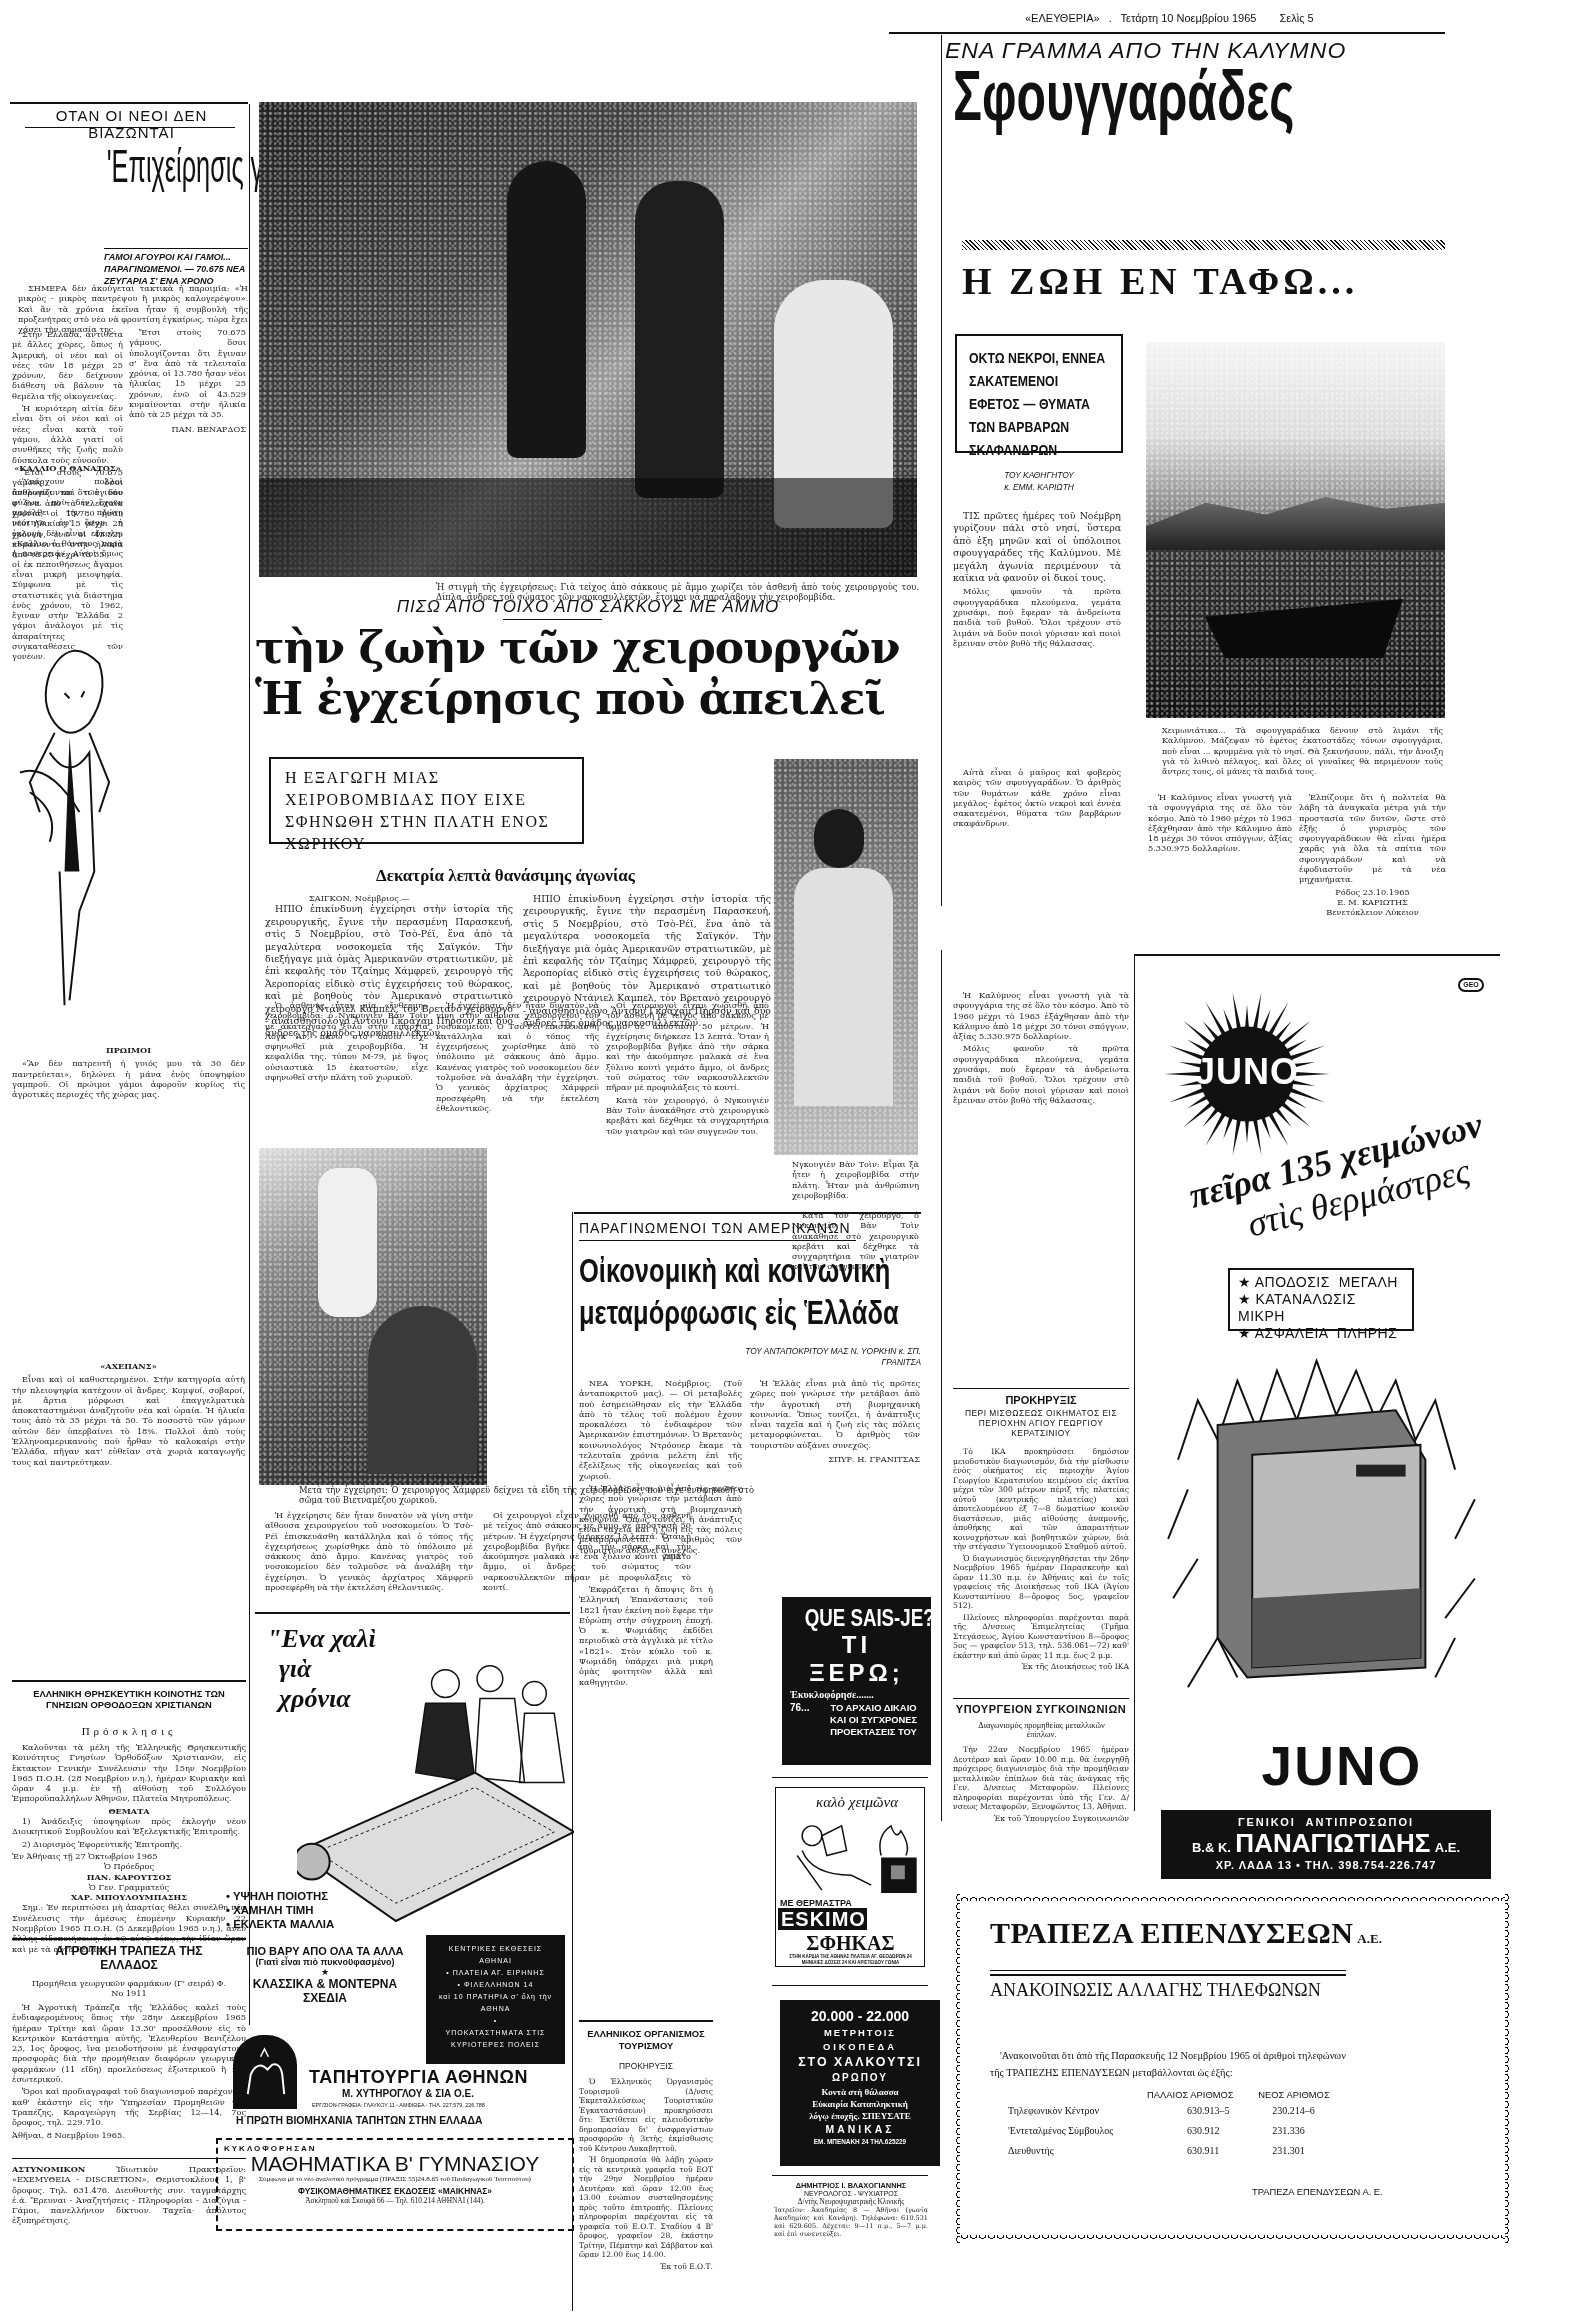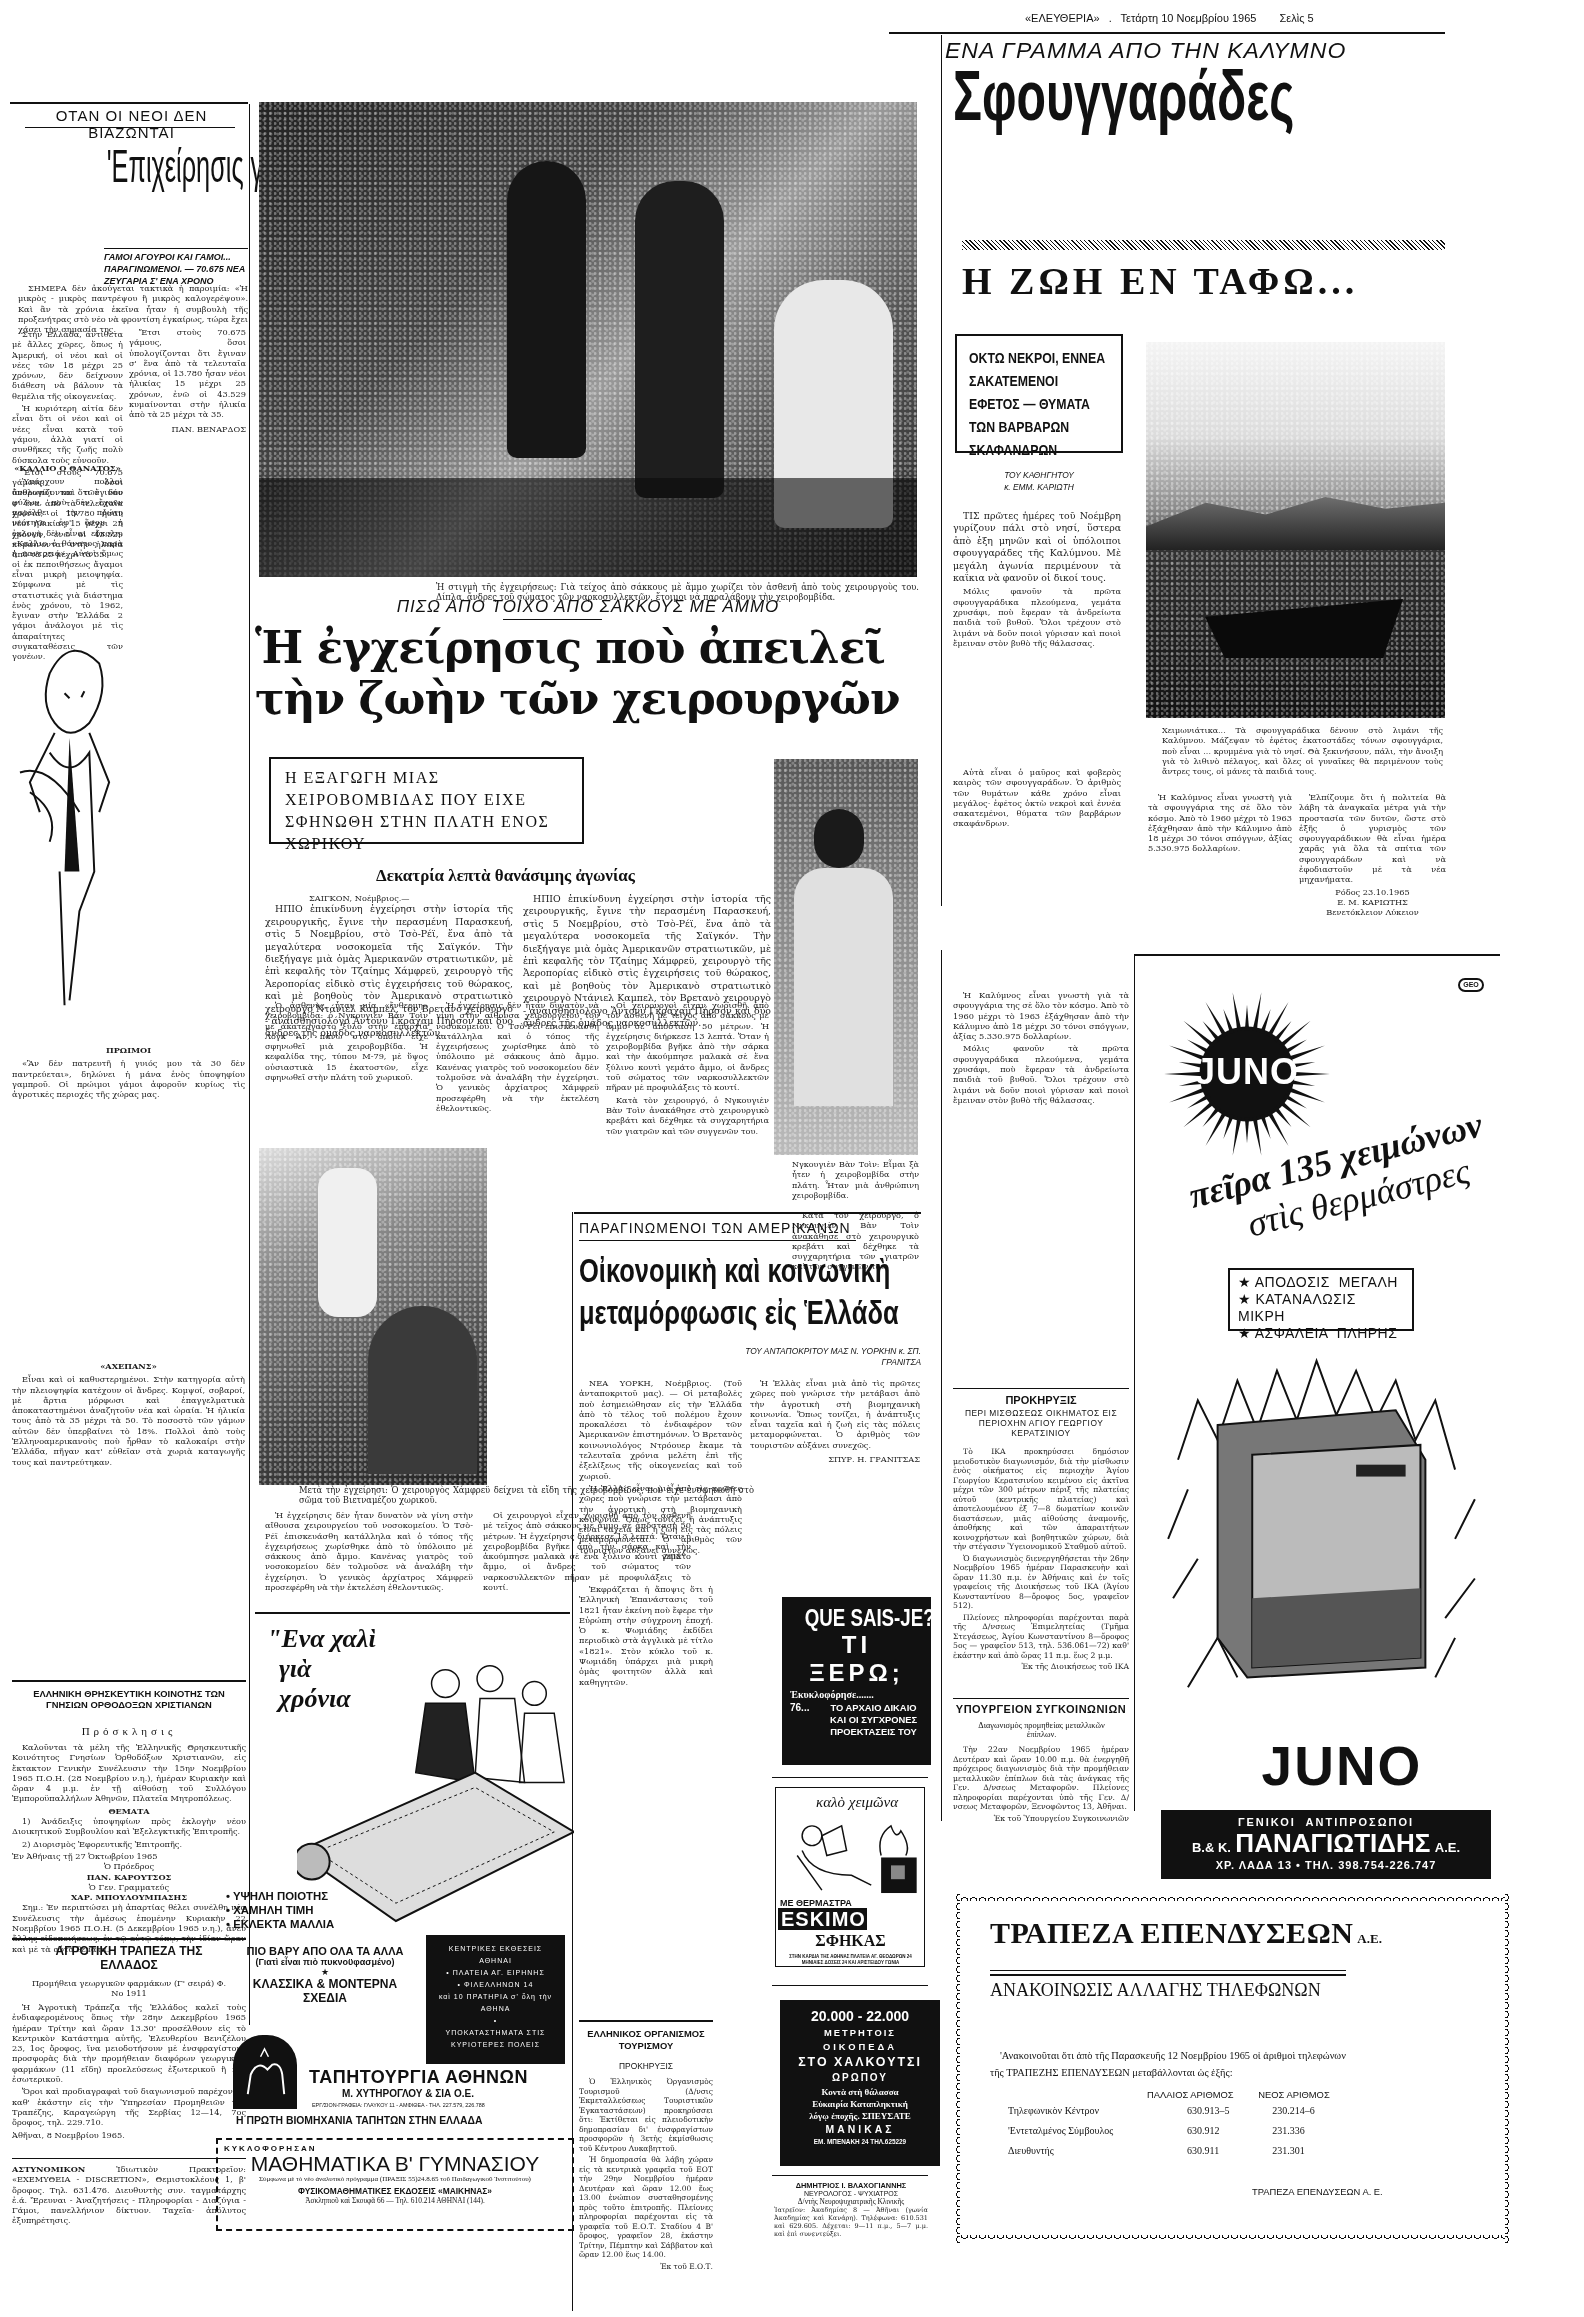--- a/index.html
+++ b/index.html
@@ -123,22 +123,22 @@
   <div class="abs" style="left:248px;top:59px;width:79px;height:297px;background:#161616;border-radius:40px 40px 10px 10px;"></div>
   <div class="abs" style="left:376px;top:79px;width:89px;height:317px;background:#1e1e1e;border-radius:40px 40px 10px 10px;"></div>
   <div class="abs" style="left:515px;top:178px;width:119px;height:248px;background:#e8e8e8;border-radius:50px 50px 10px 10px;"></div>
   <div class="abs" style="left:0;top:376px;width:658px;height:99px;background:rgba(10,10,10,0.6);"></div>
 </div>
 <div class="abs body-text" style="left:436px;top:582px;width:483px;font-size:8.4px;">Ἡ στιγμὴ τῆς ἐγχειρήσεως: Γιὰ τείχος ἀπὸ σάκκους μὲ ἄμμο χωρίζει τὸν ἀσθενῆ ἀπὸ τοὺς χειρουργοὺς του. Δίπλα, ἄνδρες τοῦ σώματος τῶν ναρκοσυλλεκτῶν, ἕτοιμοι νὰ παραλάβουν τὴν χειροβομβίδα.</div>
 
 <div class="abs sans center" style="left:259px;top:597px;width:658px;font-size:17px;font-style:italic;letter-spacing:1px;">ΠΙΣΩ ΑΠΟ ΤΟΙΧΟ ΑΠΟ ΣΑΚΚΟΥΣ ΜΕ ΑΜΜΟ</div>
 <div class="rule" style="left:503px;top:619px;width:99px;height:1px;"></div>
 <div class="abs dserif" style="left:255px;top:622px;width:673px;font-weight:bold;white-space:nowrap;">
+  <div style="font-size:44px;line-height:51px;letter-spacing:-1px;">τὴν ζωὴν τῶν χειρουργῶν</div>
   <div style="font-size:44px;line-height:51px;letter-spacing:-1px;">Ἡ ἐγχείρησις ποὺ ἀπειλεῖ</div>
-  <div style="font-size:44px;line-height:51px;letter-spacing:-1px;">τὴν ζωὴν τῶν χειρουργῶν</div>
 </div>
 
 <div class="boxed serif" style="left:269px;top:757px;width:315px;height:87px;padding:8px 14px;">
   <div style="font-size:16px;line-height:22px;letter-spacing:1.5px;">Η ΕΞΑΓΩΓΗ ΜΙΑΣ ΧΕΙΡΟΒΟΜΒΙΔΑΣ ΠΟΥ ΕΙΧΕ ΣΦΗΝΩΘΗ ΣΤΗΝ ΠΛΑΤΗ ΕΝΟΣ ΧΩΡΙΚΟΥ</div>
 </div>
 <div class="abs serif" style="left:376px;top:866px;width:297px;font-size:17px;font-weight:bold;">Δεκατρία λεπτὰ θανάσιμης ἀγωνίας</div>
 
 <div class="photo" style="left:774px;top:759px;width:144px;height:396px;background:linear-gradient(180deg,#555 0%,#888 40%,#bbb 100%);">
   <div class="grain"></div>
   <div class="abs" style="left:40px;top:50px;width:50px;height:59px;background:#1a1a1a;border-radius:25px;"></div>
@@ -229,21 +229,21 @@
       <circle cx="30" cy="20" r="10"></circle>
       <path d="M20 35 Q30 60 70 60 L90 70 M15 40 L40 75"></path>
       <path d="M40 20 L60 10 L65 35 L45 40Z"></path>
       <path d="M100 40 Q95 20 110 10 Q115 25 120 15 Q130 30 125 40"></path>
     </g>
     <rect x="100" y="42" width="36" height="36" fill="#111"></rect>
     <rect x="110" y="50" width="14" height="14" fill="#888"></rect>
   </svg>
   <div class="sans" style="position:absolute;left:4px;top:110px;font-size:9px;font-weight:bold;">ΜΕ ΘΕΡΜΑΣΤΡΑ</div>
   <div class="sans" style="position:absolute;left:2px;top:120px;width:89px;background:#111;color:#fff;font-size:20px;font-weight:bold;line-height:22px;letter-spacing:1px;padding-left:3px;">ESKIMO</div>
-  <div class="serif center" style="position:absolute;left:0;top:144px;width:149px;font-size:16px;font-weight:bold;">ΣΦΗΚΑΣ</div>
+  <div class="serif center" style="position:absolute;left:0;top:144px;width:149px;font-size:20px;font-weight:bold;">ΣΦΗΚΑΣ</div>
   <div class="sans center" style="position:absolute;left:4px;top:166px;width:141px;font-size:4.5px;font-weight:bold;line-height:6px;">ΣΤΗΝ ΚΑΡΔΙΑ ΤΗΣ ΑΘΗΝΑΣ ΠΛΑΤΕΙΑ ΑΓ. ΘΕΟΔΩΡΩΝ 24 ΜΗΝΙΑΙΕΣ ΔΟΣΕΙΣ 24 ΚΑΙ ΑΡΙΣΤΕΙΔΟΥ ΓΩΝΙΑ</div>
 </div>
 
 <div class="rule" style="left:772px;top:1985px;width:156px;height:1px;"></div>
 <div class="black-box center sans" style="left:780px;top:2000px;width:160px;height:166px;padding:8px 4px;font-weight:bold;">
   <div style="font-size:14px;">20.000 - 22.000</div>
   <div style="font-size:9.4px;letter-spacing:2px;margin-top:3px;">ΜΕΤΡΗΤΟΙΣ</div>
   <div style="font-size:9.4px;letter-spacing:3px;margin-top:3px;">ΟΙΚΟΠΕΔΑ</div>
   <div style="font-size:12.4px;letter-spacing:2px;margin-top:3px;">ΣΤΟ ΧΑΛΚΟΥΤΣΙ</div>
   <div style="font-size:10px;letter-spacing:2px;margin-top:3px;">ΩΡΩΠΟΥ</div>

